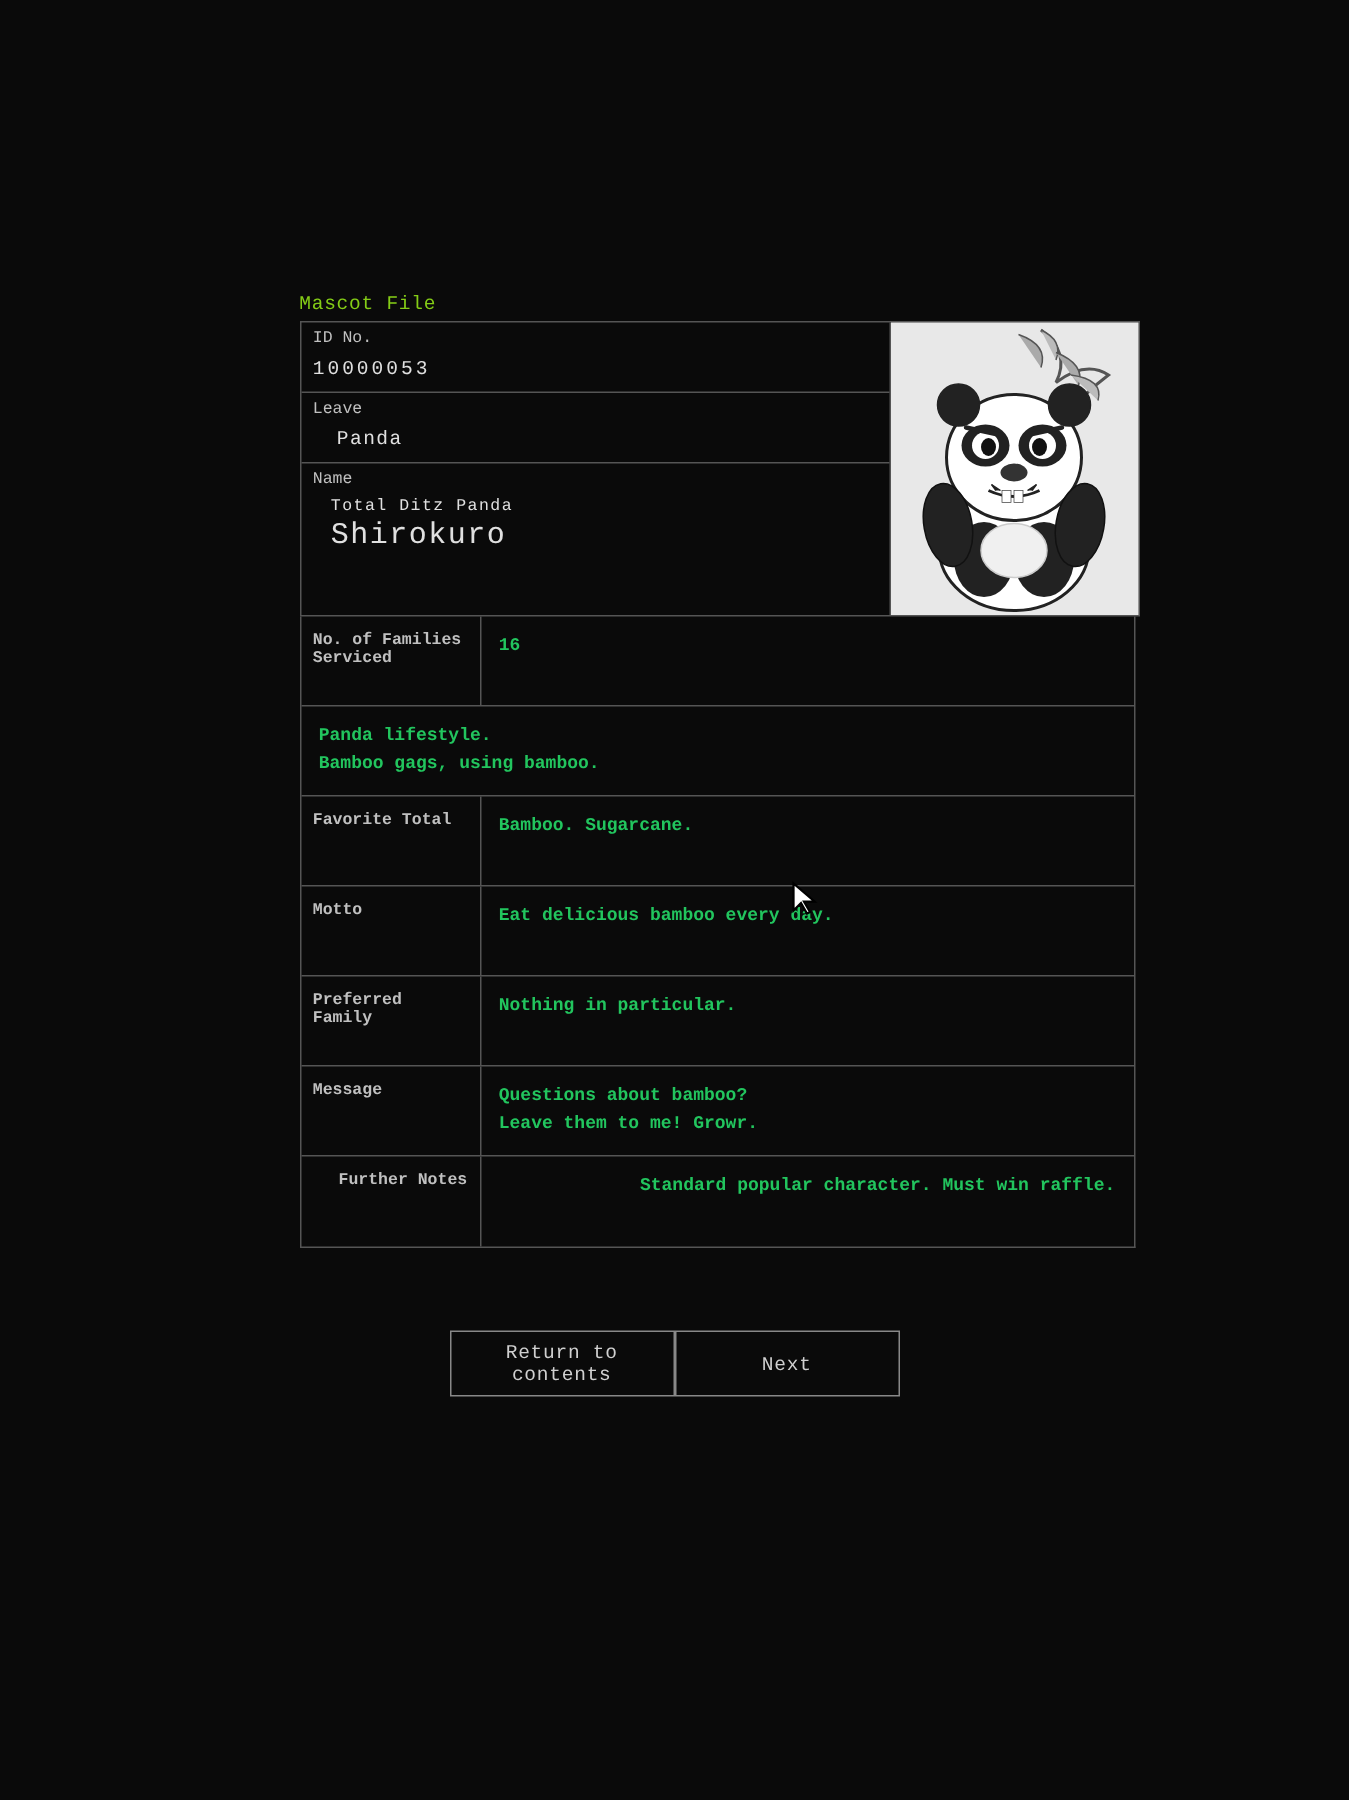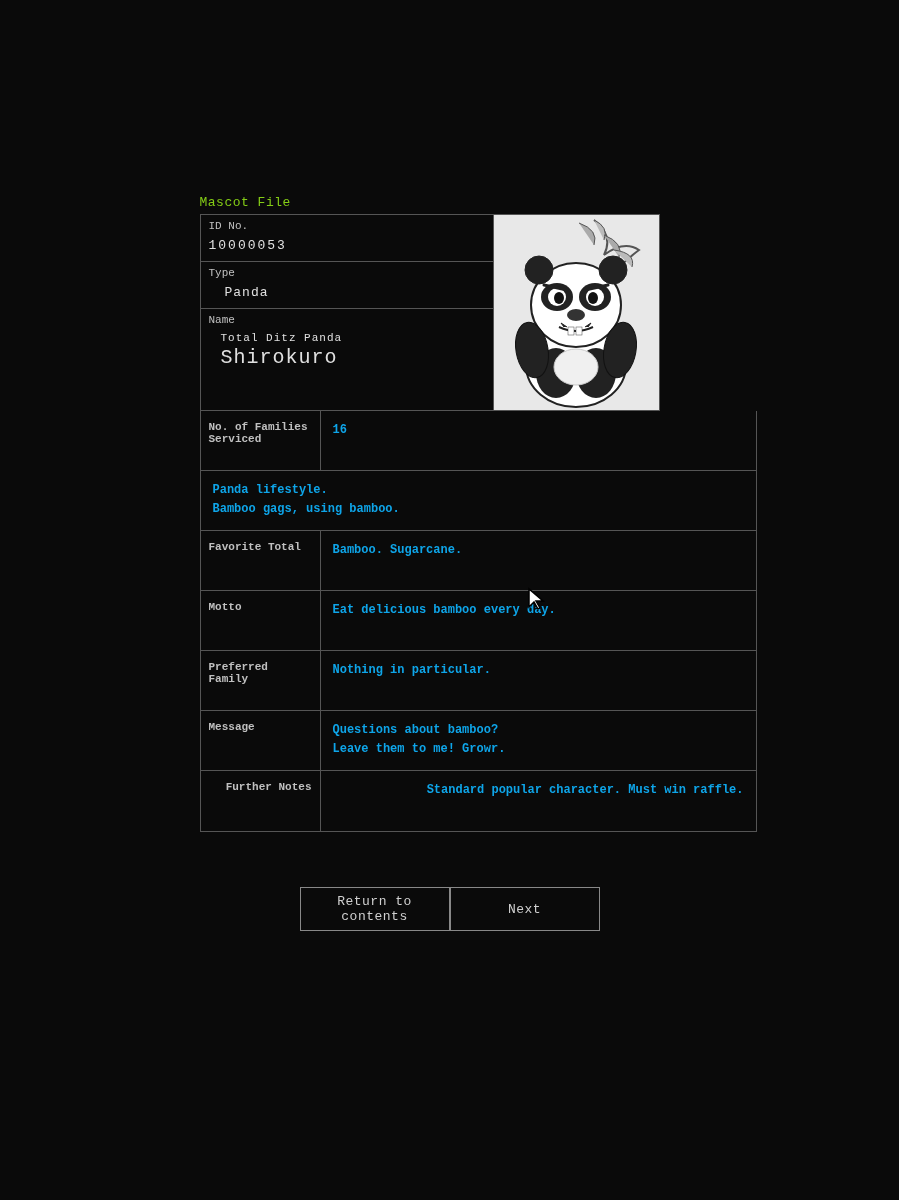--- a/index.html
+++ b/index.html
@@ -37,21 +37,21 @@
     .mascot-file-label {
       color: #84cc16;
       font-size: 13px;
       margin-bottom: 4px;
       font-family: 'Courier New', Courier, monospace;
       letter-spacing: 0.5px;
     }
 
     .top-card {
       display: flex;
-      width: 460px;
+      width: 560px;
       border: 1px solid #555;
     }
 
     .top-card-fields {
       flex: 1;
       border-right: 1px solid #555;
     }
 
     .top-field {
       border-bottom: 1px solid #555;
@@ -130,21 +130,21 @@
       padding: 10px 8px;
       color: #c0c0c0;
       font-size: 11px;
       font-family: 'Courier New', Courier, monospace;
       border-right: 1px solid #555;
     }
 
     .bottom-row-value {
       flex: 1;
       padding: 10px 12px;
-      color: #0ea5e9;
+      color: #22c55e;
       font-size: 12px;
       font-family: 'Courier New', Courier, monospace;
       line-height: 1.6;
     }
 
     .button-row {
       display: flex;
       margin-top: 55px;
     }
 
@@ -182,21 +182,21 @@
 
     <div class="top-card">
       <div class="top-card-fields">
 
         <div class="top-field">
           <div class="field-label-row">ID No.</div>
           <div class="field-value-row">10000053</div>
         </div>
 
         <div class="top-field">
-          <div class="field-label-row">Type</div>
+          <div class="field-label-row">Leave</div>
           <div class="field-value-row" style="letter-spacing:1px;padding-left:24px;">Panda</div>
         </div>
 
         <div class="top-field">
           <div class="field-label-row">Name</div>
           <div class="field-value-row name-subtitle">Total Ditz Panda</div>
           <div class="field-value-row name-main">Shirokuro</div>
           <div style="height:8px;"></div>
         </div>
 

